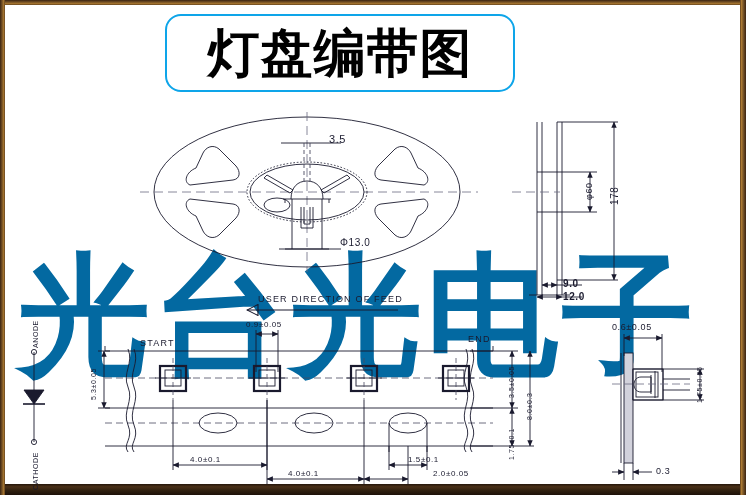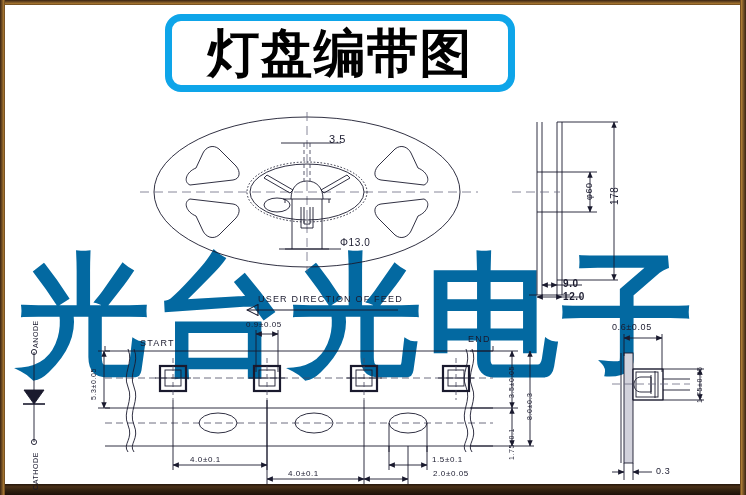--- a/index.html
+++ b/index.html
@@ -60,21 +60,21 @@
     z-index: 2;
   }
 
   
   #title-box {
     position: absolute;
     left: 165px;
     top: 14px;
     width: 350px;
     height: 78px;
-    border: 7px solid #0ea5e9;
+    border: 2px solid #0ea5e9;
     border-radius: 16px;
     background: #ffffff;
     box-sizing: border-box;
     z-index: 5;
     display: flex;
     align-items: center;
     justify-content: center;
   }
   #title-text {
     font-family: "DejaVu Sans", sans-serif;
@@ -379,21 +379,21 @@
 
   <div class="lbl md" style="left:258px; top:294px;">USER DIRECTION OF FEED</div>
 
   <div class="lbl md" style="left:140px; top:338px;">START</div>
   <div class="lbl md" style="left:468px; top:334px;">END</div>
 
   <div class="lbl" style="left:246px; top:320px;">0.9±0.05</div>
   <div class="lbl vert sm" style="left:90px; top:400px; transform:rotate(-90deg);">5.3±0.05</div>
   <div class="lbl" style="left:190px; top:455px;">4.0±0.1</div>
   <div class="lbl" style="left:288px; top:469px;">4.0±0.1</div>
-  <div class="lbl" style="left:432px; top:455px;">1.5±0.1</div>
+  <div class="lbl" style="left:408px; top:455px;">1.5±0.1</div>
   <div class="lbl" style="left:412px; top:469px;margin-left:21px;">2.0±0.05</div>
   <div class="lbl vert sm" style="left:508px; top:398px; transform:rotate(-90deg);">3.5±0.05</div>
   <div class="lbl vert sm" style="left:526px; top:420px; transform:rotate(-90deg);">8.0±0.3</div>
   <div class="lbl vert sm" style="left:508px; top:460px; transform:rotate(-90deg);">1.75±0.1</div>
 
   <div class="lbl" style="left:612px; top:322px; font-size:9px;">0.6±0.05</div>
   <div class="lbl vert sm" style="left:696px; top:403px; transform:rotate(-90deg);">1.75±0.05</div>
   <div class="lbl" style="left:656px; top:466px; font-size:9px;">0.3</div>
 
   <div id="title-box">

